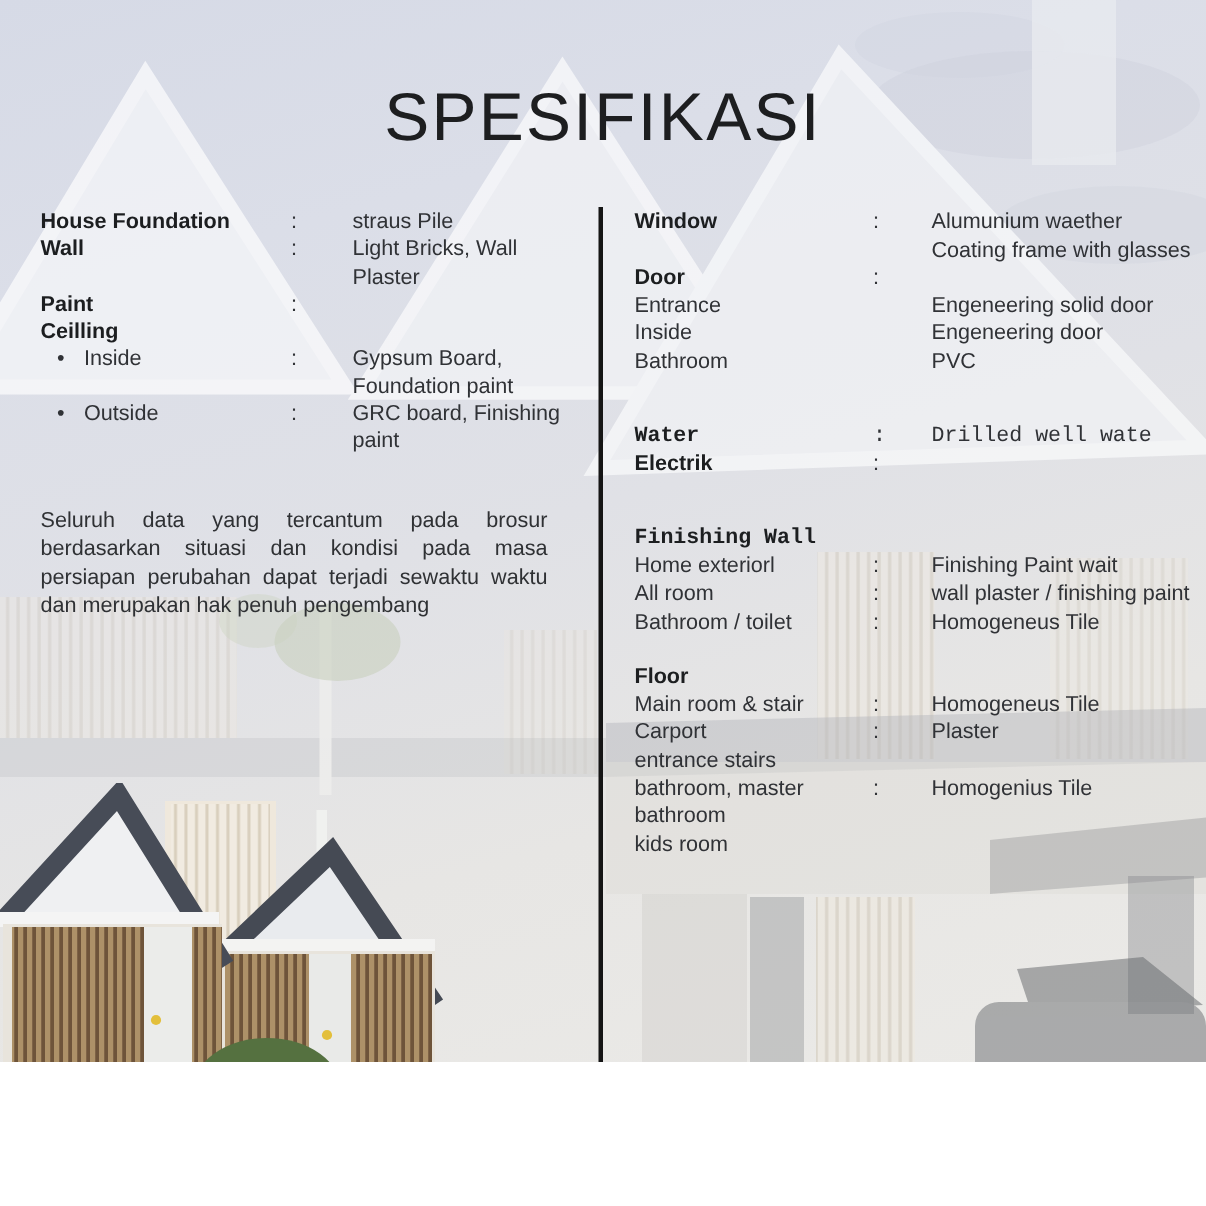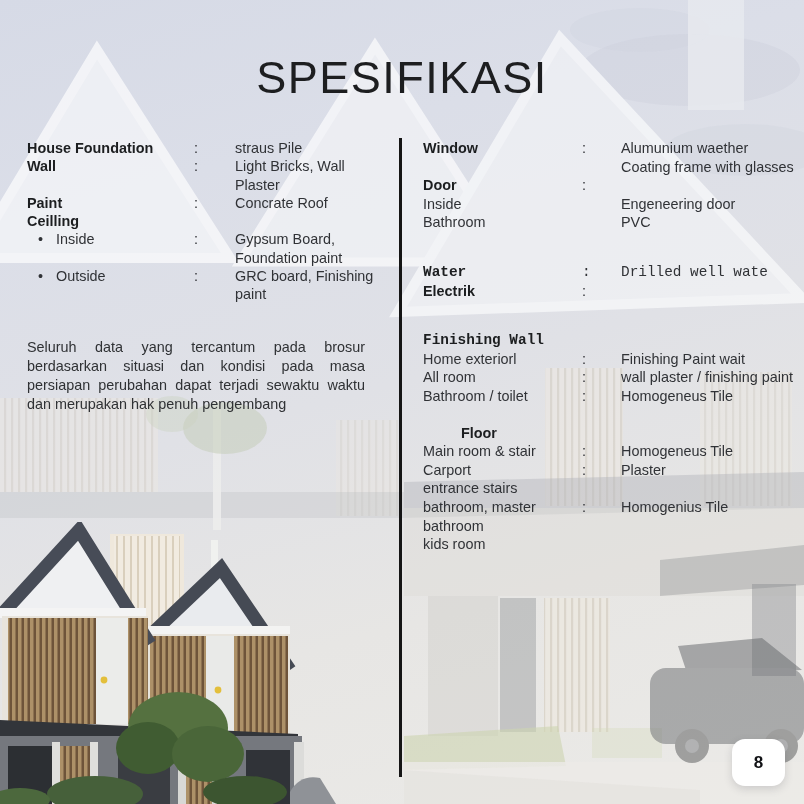--- a/index.html
+++ b/index.html
@@ -1,39 +1,39 @@
 <!DOCTYPE html>
 <html><head>
 <meta charset="utf-8">
 <style>
   html,body{margin:0;padding:0;}
   body{font-family:"Liberation Sans", sans-serif;}
   #page{
-    position:relative;width:804px;height:804px;overflow:hidden;
+    position:relative;width:804px;height:708px;overflow:hidden;
     background:linear-gradient(165deg,#d6dae6 0%,#dbdee8 22%,#e0e1e6 48%,#e7e6e4 72%,#ebeae7 100%);
   }
   svg{display:block;}
   .bg-abs{position:absolute;left:0;top:0;pointer-events:none;}
   #faded-bg{opacity:.72;}
   #vivid-render{position:absolute;left:0;top:522px;pointer-events:none;}
   .divider{position:absolute;left:399px;top:138px;width:2.5px;height:639px;background:#151515;}
   .title{
     position:absolute;top:54px;left:0;right:0;text-align:center;
     font-size:45px;letter-spacing:1.5px;font-weight:400;color:#1d1e20;line-height:1.05;
   }
   .spec{font-size:14.4px;color:#303236;}
   .srow{display:grid;align-items:start;gap:24px;}
   .col-left{position:absolute;left:27px;top:139px;width:362px;}
   .col-left .srow{grid-template-columns:143px 17px 1fr;line-height:18.3px;}
   .col-right{position:absolute;left:423px;top:139px;width:378px;}
   .col-right .srow{grid-template-columns:135px 15px 1fr;line-height:18.6px;}
   .bold{font-weight:700;color:#1c1e20;}
   .bullet{display:inline-block;width:18px;margin-left:11px;}
   .gap31{margin-top:31px;font-family:Liberation Mono, monospace;}
-  .gap18{margin-top:18px;margin-left:38px;}
+  .gap18{margin-top:18px;}
   .disclaimer{
     position:absolute;left:0;top:199px;width:338px;margin:0;
     font-size:14.4px;line-height:18.9px;color:#2f3134;text-align:justify;
   }
   .page-badge{
     position:absolute;left:732px;top:739px;width:53px;height:47px;
     background:#ffffff;border-radius:13px;box-shadow:0 3px 9px rgba(60,62,72,.18);
     display:flex;align-items:center;justify-content:center;
     font-size:17px;font-weight:700;color:#101114;
   }
@@ -165,21 +165,20 @@
           <span>straus Pile</span>
       </div>
       <div class="srow">
         <span class="bold">Wall</span>
           <span>:</span>
           <span>Light Bricks, Wall Plaster</span>
       </div>
       <div class="srow">
         <span class="bold">Paint</span>
           <span>:</span>
-          <span>Concrate Roof</span>
       </div>
       <div class="srow">
         <span class="bold">Ceilling</span>
           <span></span>
           <span></span>
       </div>
       <div class="srow">
         <span><span class="bullet">•</span><span>Inside</span></span>
           <span>:</span>
           <span>Gypsum Board, Foundation paint</span>
@@ -203,20 +202,25 @@
       <span></span>
         <span></span>
         <span>Coating frame with glasses</span>
     </div>
     <div class="srow">
       <span class="bold">Door</span>
         <span>:</span>
         <span></span>
     </div>
     <div class="srow">
+      <span>Entrance</span>
+        <span></span>
+        <span>Engeneering solid door</span>
+    </div>
+    <div class="srow">
       <span>Inside</span>
         <span></span>
         <span>Engeneering door</span>
     </div>
     <div class="srow">
       <span>Bathroom</span>
         <span></span>
         <span>PVC</span>
     </div>
     <div class="srow gap31">

